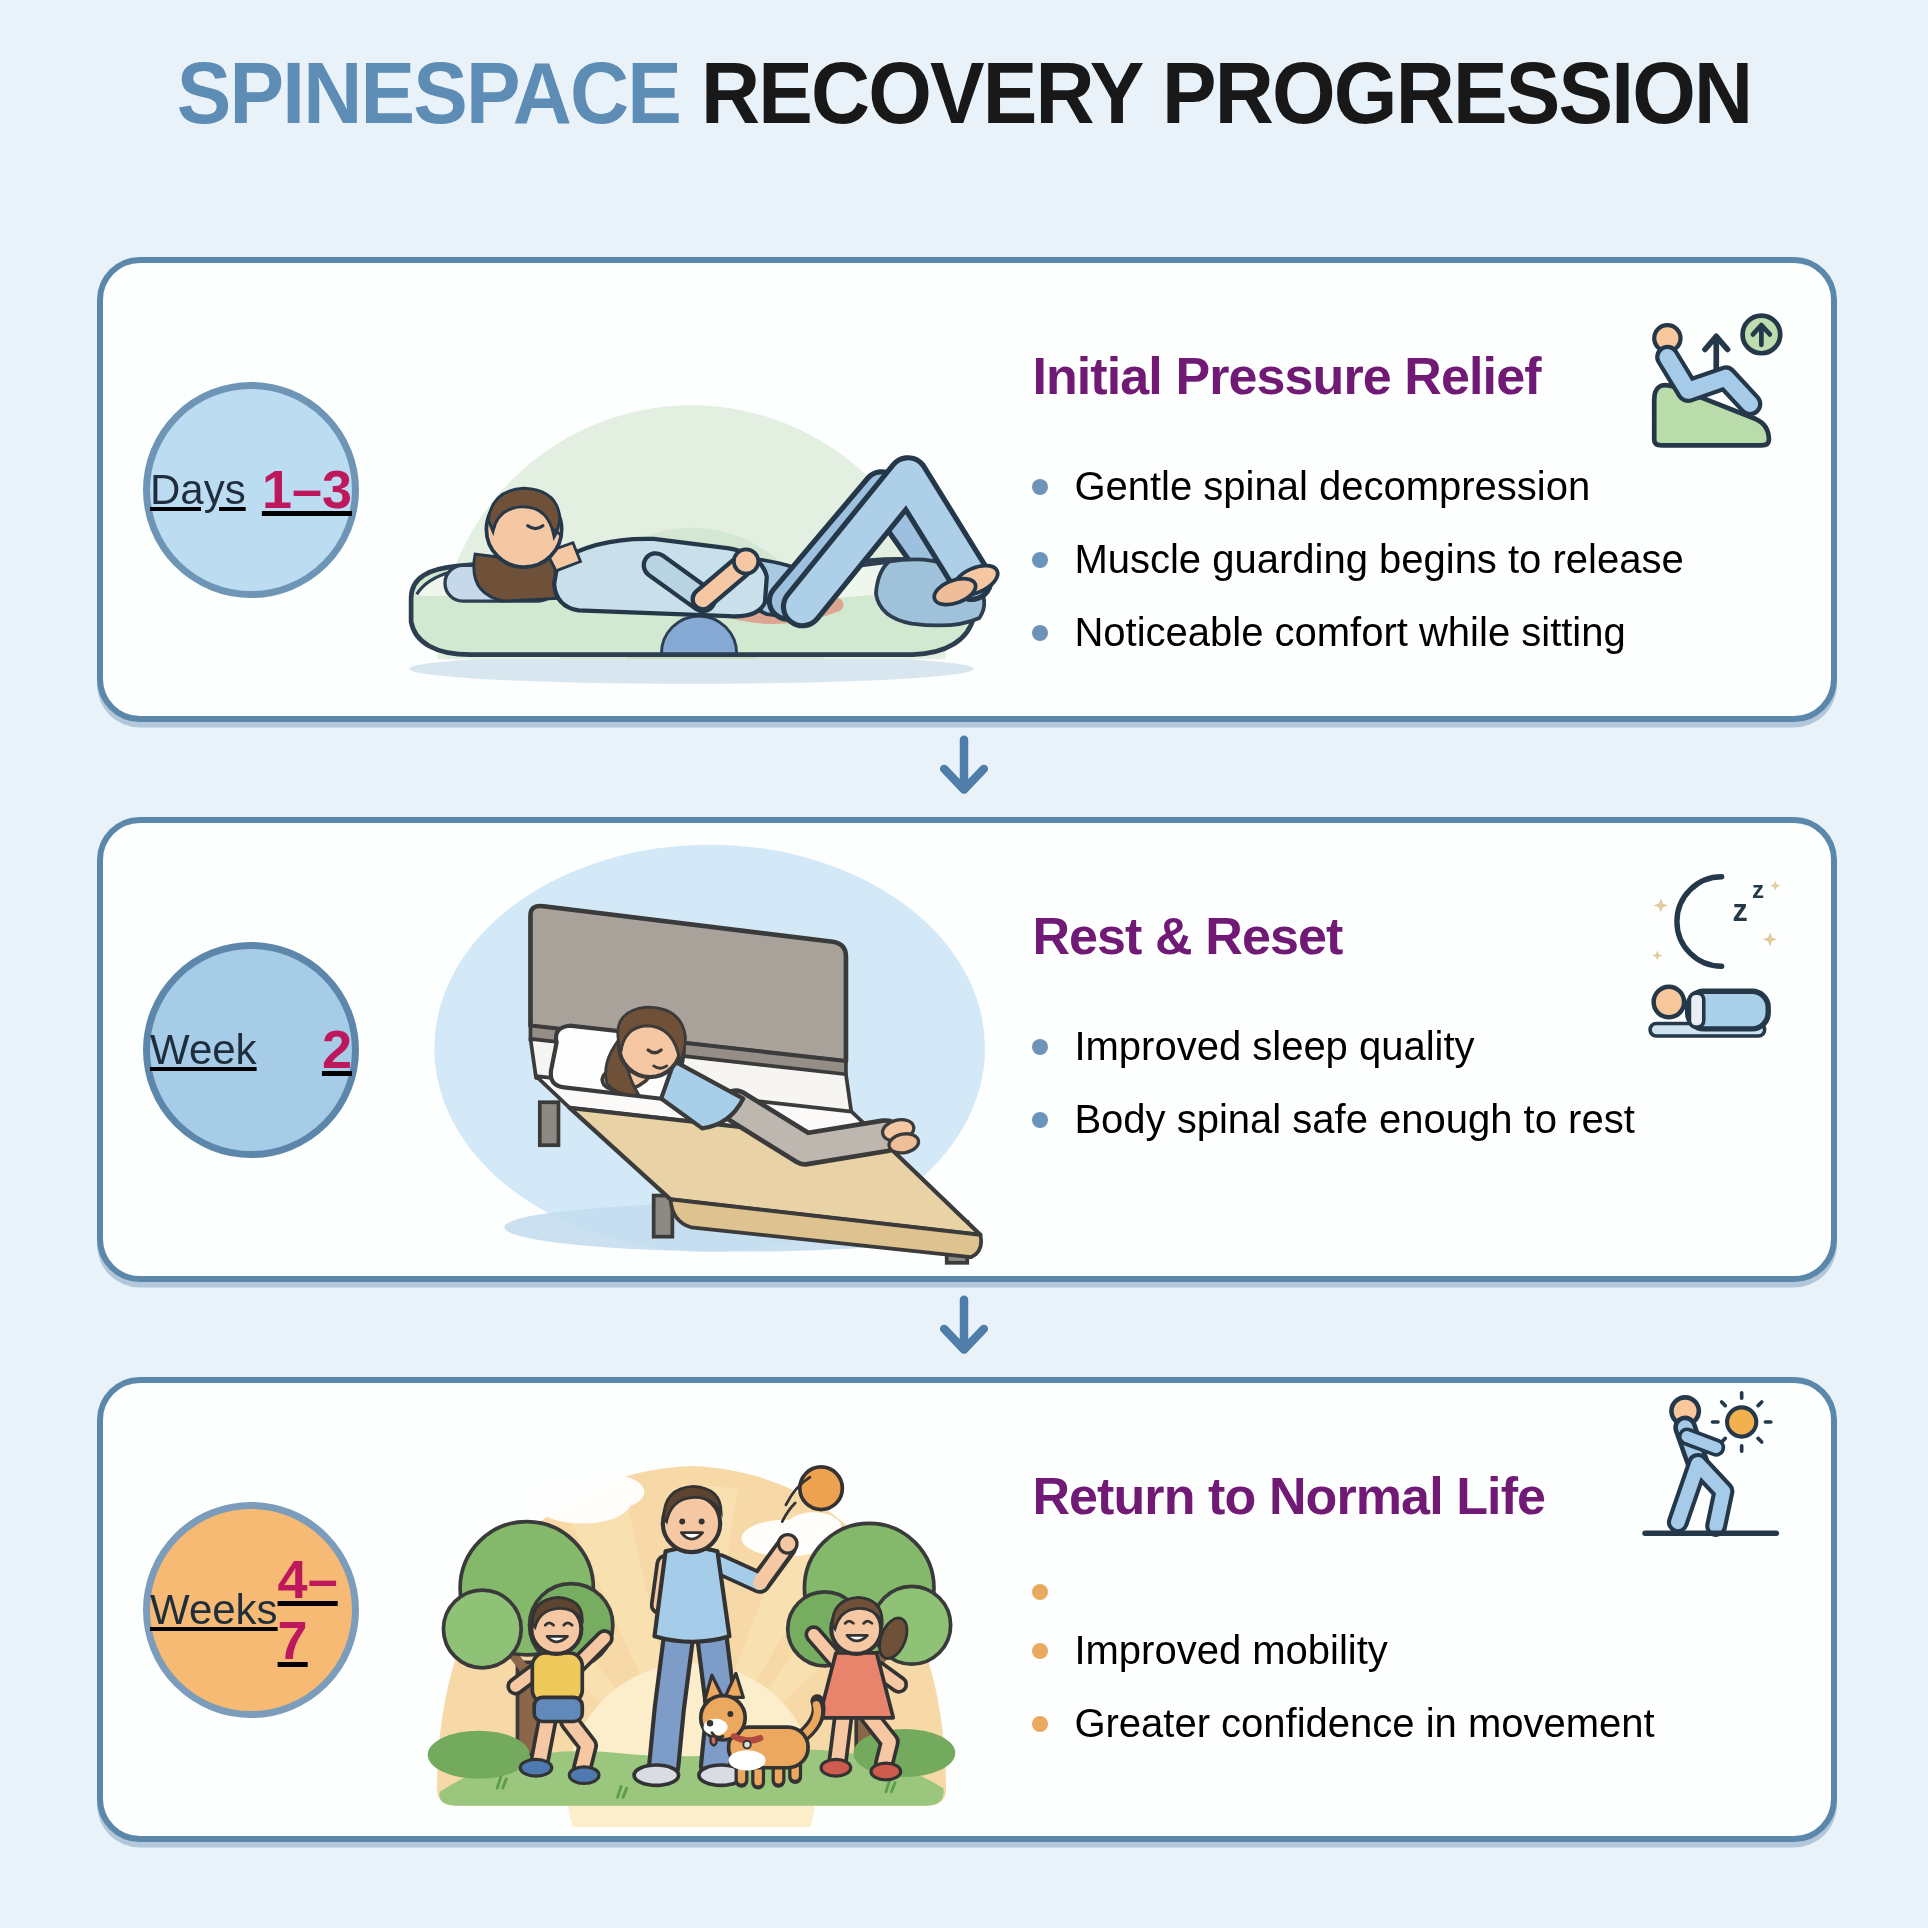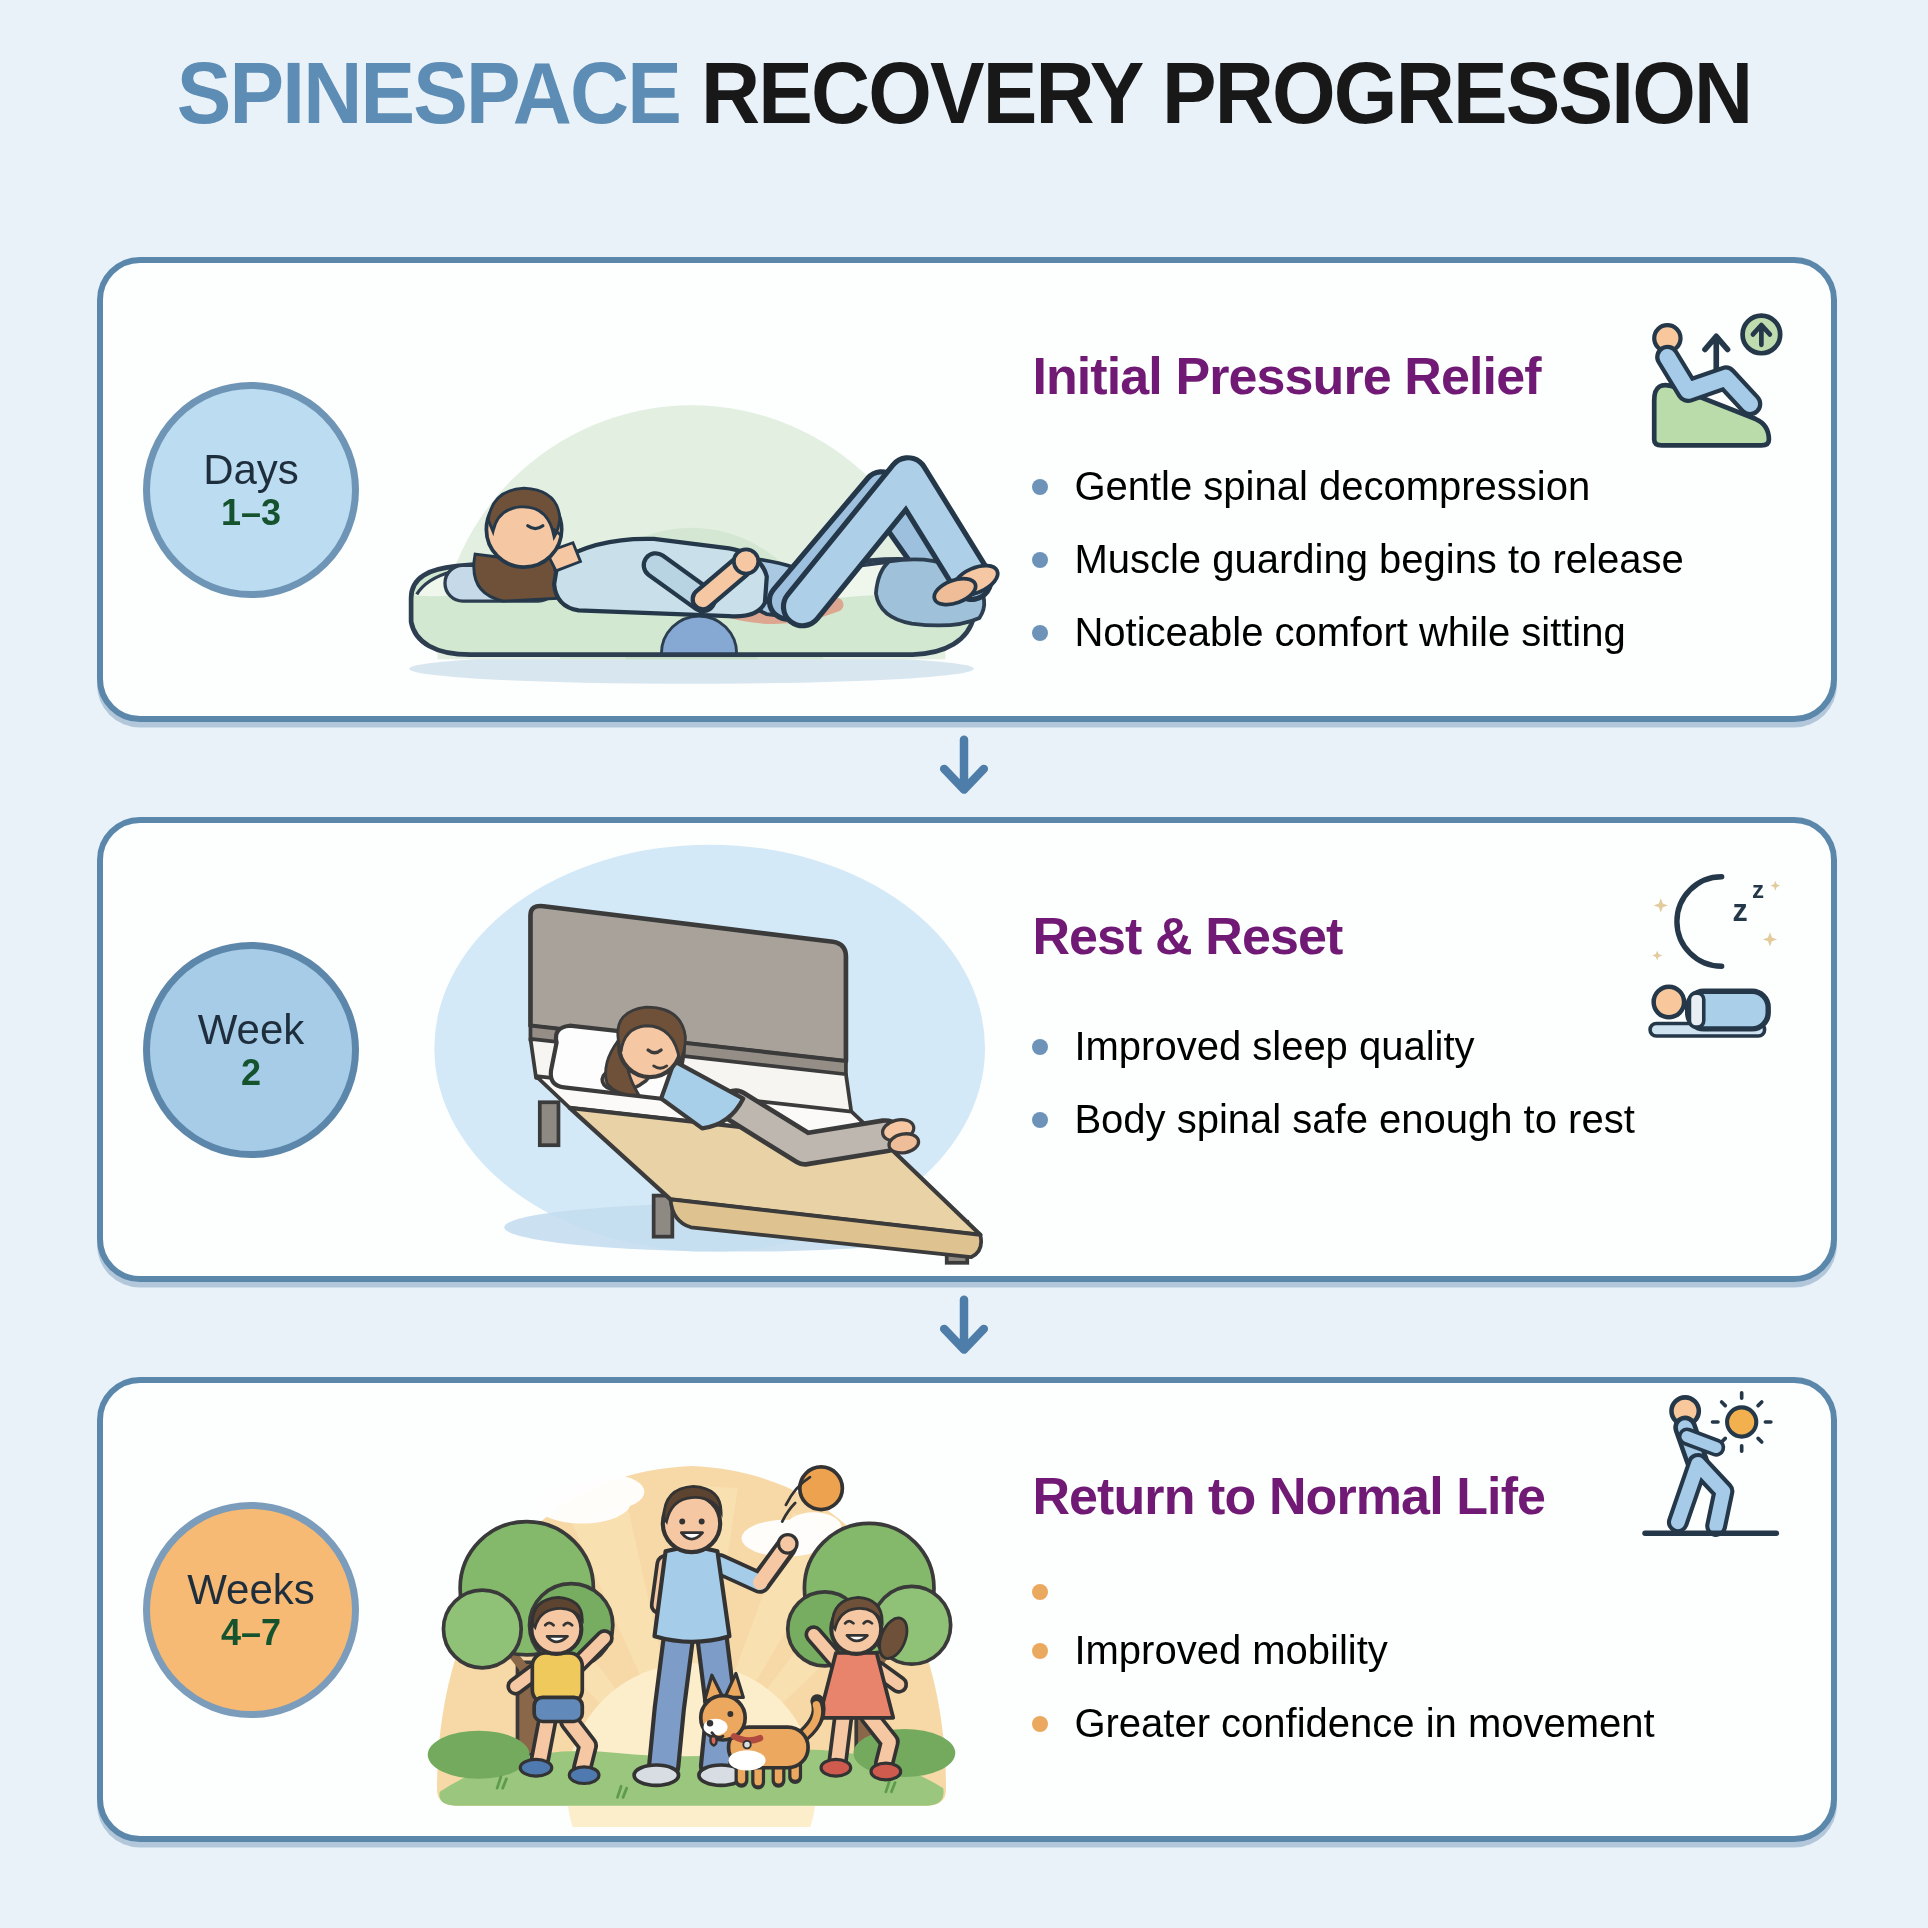--- a/index.html
+++ b/index.html
@@ -18,25 +18,25 @@
     position:absolute;left:97px;width:1740px;height:465px;box-sizing:border-box;
     background:#fdfefe;border:6.6px solid #5b87ab;border-radius:43px;
     display:flex;align-items:center;
     box-shadow:0 5.6px 0 rgba(78,120,159,.35);
   }
   #panel-1{top:257px}
   #panel-2{top:817px}
   #panel-3{top:1377px}
   .badge{
     flex:none;width:202px;height:202px;border-radius:50%;border:7.5px solid;
-    display:flex;flex-direction:column;align-items:center;justify-content:center;
-    margin-left:40px;line-height:1.12;box-sizing:content-box;
+    display:flex;flex-direction:row;align-items:center;justify-content:space-between;
+    margin-left:40px;line-height:1.12;box-sizing:content-box;text-decoration:underline;
   }
   .badge .l1{font-size:42px;color:#1f2e3d;}
-  .badge .l2{font-size:36px;font-weight:bold;color:#14532d;}
+  .badge .l2{font-size:54px;font-weight:bold;color:#be185d;}
   #panel-1 .badge{background:#bcdcf1;border-color:#6e95b6;}
   #panel-2 .badge{background:#a6cce7;border-color:#5d87aa;}
   #panel-3 .badge{background:#f6ba74;border-color:#7b9cba;}
   .illus{flex:none;width:664px;height:100%;display:flex;align-items:center;justify-content:center;}
   .illus svg{display:block;}
   .content{
     flex:1;position:relative;align-self:flex-start;box-sizing:border-box;
     padding:83px 53px 28px 9.4px;height:100%;
   }
   .heading{

